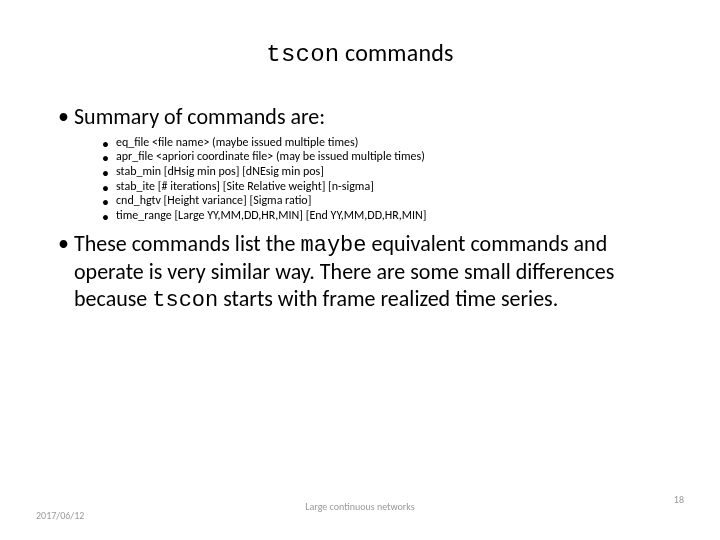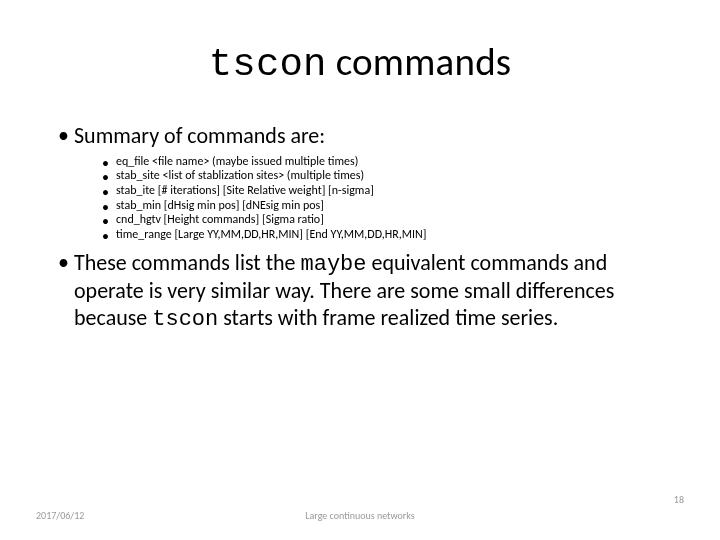--- a/index.html
+++ b/index.html
@@ -14,21 +14,21 @@
   }
   .slide {
     position: relative;
     width: 720px;
     height: 540px;
     box-sizing: border-box;
     padding: 26px 58px 0 58px;
   }
   .title {
     text-align: center;
-    font-size: 39px;
+    font-size: 24px;
     font-weight: 400;
     margin: 12px 0 36px 0;
     letter-spacing: 0.2px;
   }
   .mono {
     font-family: "Courier New", Courier, monospace;
   }
   .body-list {
     list-style: none;
     margin: 0;
@@ -72,41 +72,41 @@
   .footer {
     position: absolute;
     left: 0;
     right: 0;
     bottom: 18px;
     padding: 0 32px;
     font-size: 10px;
     color: #9a9a9a;
   }
   .footer .date { position: absolute; left: 36px; bottom: 0; }
-  .footer .center { position: absolute; left: 0; right: 0; text-align: center; bottom: 0; }
+  .footer .center { position: absolute; left: 0; right: 0; text-align: center; bottom: 9px; }
   .footer .page { position: absolute; right: 36px; bottom: 16px; }
 </style>
 </head>
 <body>
 
 <div class="slide">
 
   <div class="title">
     <span class="mono">tscon</span><span> commands</span>
   </div>
 
   <ul class="body-list">
     <li>
       <span>Summary of commands are:</span>
       <ul class="sublist">
         <li>eq_file &lt;file name&gt;  (maybe issued multiple times)</li>
-        <li>stab_site &lt;list of stablization sites&gt; (multiple times)</li>
+        <li>apr_file &lt;apriori coordinate file&gt; (may be issued multiple times)</li>
+        <li>stab_min [dHsig min pos] [dNEsig min pos]</li>
         <li>stab_ite [# iterations] [Site Relative weight] [n-sigma]</li>
-        <li>stab_min [dHsig min pos] [dNEsig min pos]</li>
-        <li>cnd_hgtv [Height commands] [Sigma ratio]</li>
+        <li>cnd_hgtv [Height variance] [Sigma ratio]</li>
         <li>time_range [Large YY,MM,DD,HR,MIN] [End YY,MM,DD,HR,MIN]</li>
       </ul>
     </li>
     <li>
       <span>These commands list the </span><span class="mono">maybe</span><span> equivalent commands and operate is very similar way.  There are some small differences because </span><span class="mono">tscon</span><span> starts with frame realized time series.</span>
     </li>
   </ul>
 
   <div class="footer">
     <span class="date">2017/06/12</span>

